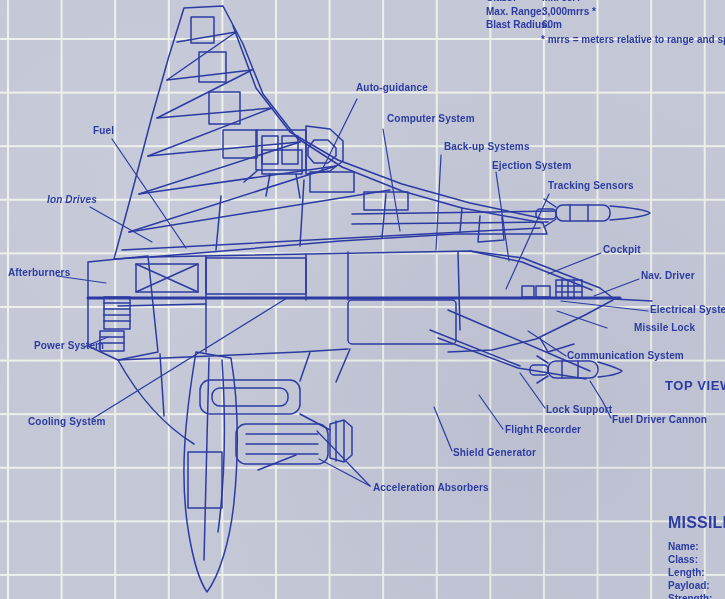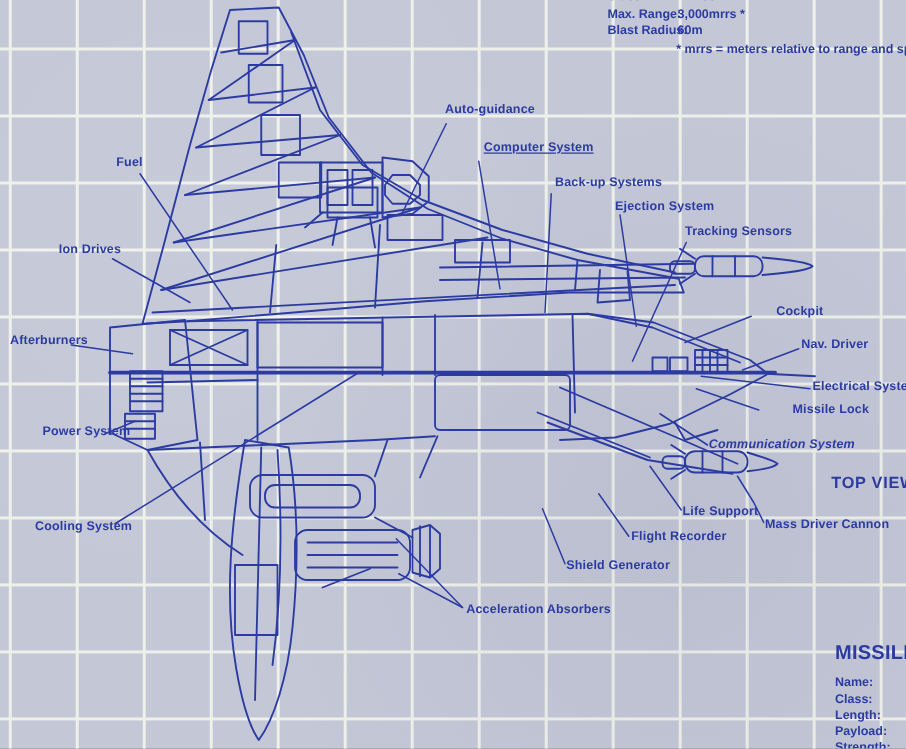--- a/index.html
+++ b/index.html
@@ -218,36 +218,36 @@
     <div class="row">
       <span class="lbl">Blast Radius:</span>
       <span class="val">60m</span>
     </div>
   </div>
   <div class="footnote">* mrrs = meters relative to range and speed</div>
 
   <div class="view-label" style="left:665px;top:378px;">TOP VIEW</div>
 
   <div class="callout" style="left:356px;top:82px;">Auto-guidance</div>
-  <div class="callout" style="left:387px;top:113px;text-decoration:underline;">Computer System</div>
+  <div class="callout" style="left:387px;top:113px;">Computer System</div>
   <div class="callout" style="left:444px;top:141px;">Back-up Systems</div>
   <div class="callout" style="left:492px;top:160px;">Ejection System</div>
   <div class="callout" style="left:548px;top:180px;">Tracking Sensors</div>
   <div class="callout" style="left:93px;top:125px;">Fuel</div>
-  <div class="callout" style="left:47px;top:194px;">Ion Drives</div>
+  <div class="callout" style="left:47px;top:194px;font-style:italic;">Ion Drives</div>
   <div class="callout" style="left:8px;top:267px;">Afterburners</div>
   <div class="callout" style="left:34px;top:340px;">Power System</div>
   <div class="callout" style="left:28px;top:416px;text-align:center;">Cooling System</div>
-  <div class="callout" style="left:621px;top:244px;">Cockpit</div>
+  <div class="callout" style="left:603px;top:244px;">Cockpit</div>
   <div class="callout" style="left:641px;top:270px;">Nav. Driver</div>
   <div class="callout" style="left:650px;top:304px;">Electrical System</div>
   <div class="callout" style="left:634px;top:322px;">Missile Lock</div>
-  <div class="callout" style="left:567px;top:350px;font-style:italic;">Communication System</div>
-  <div class="callout" style="left:546px;top:404px;">Life Support</div>
-  <div class="callout" style="left:612px;top:414px;">Mass Driver Cannon</div>
+  <div class="callout" style="left:567px;top:350px;">Communication System</div>
+  <div class="callout" style="left:546px;top:404px;">Lock Support</div>
+  <div class="callout" style="left:612px;top:414px;">Fuel Driver Cannon</div>
   <div class="callout" style="left:505px;top:424px;">Flight Recorder</div>
   <div class="callout" style="left:453px;top:447px;">Shield Generator</div>
   <div class="callout" style="left:373px;top:482px;">Acceleration Absorbers</div>
 
   <div class="missiles">
     <div class="title">MISSILES:</div>
     <div>Name:</div>
     <div>Class:</div>
     <div>Length:</div>
     <div>Payload:</div>

